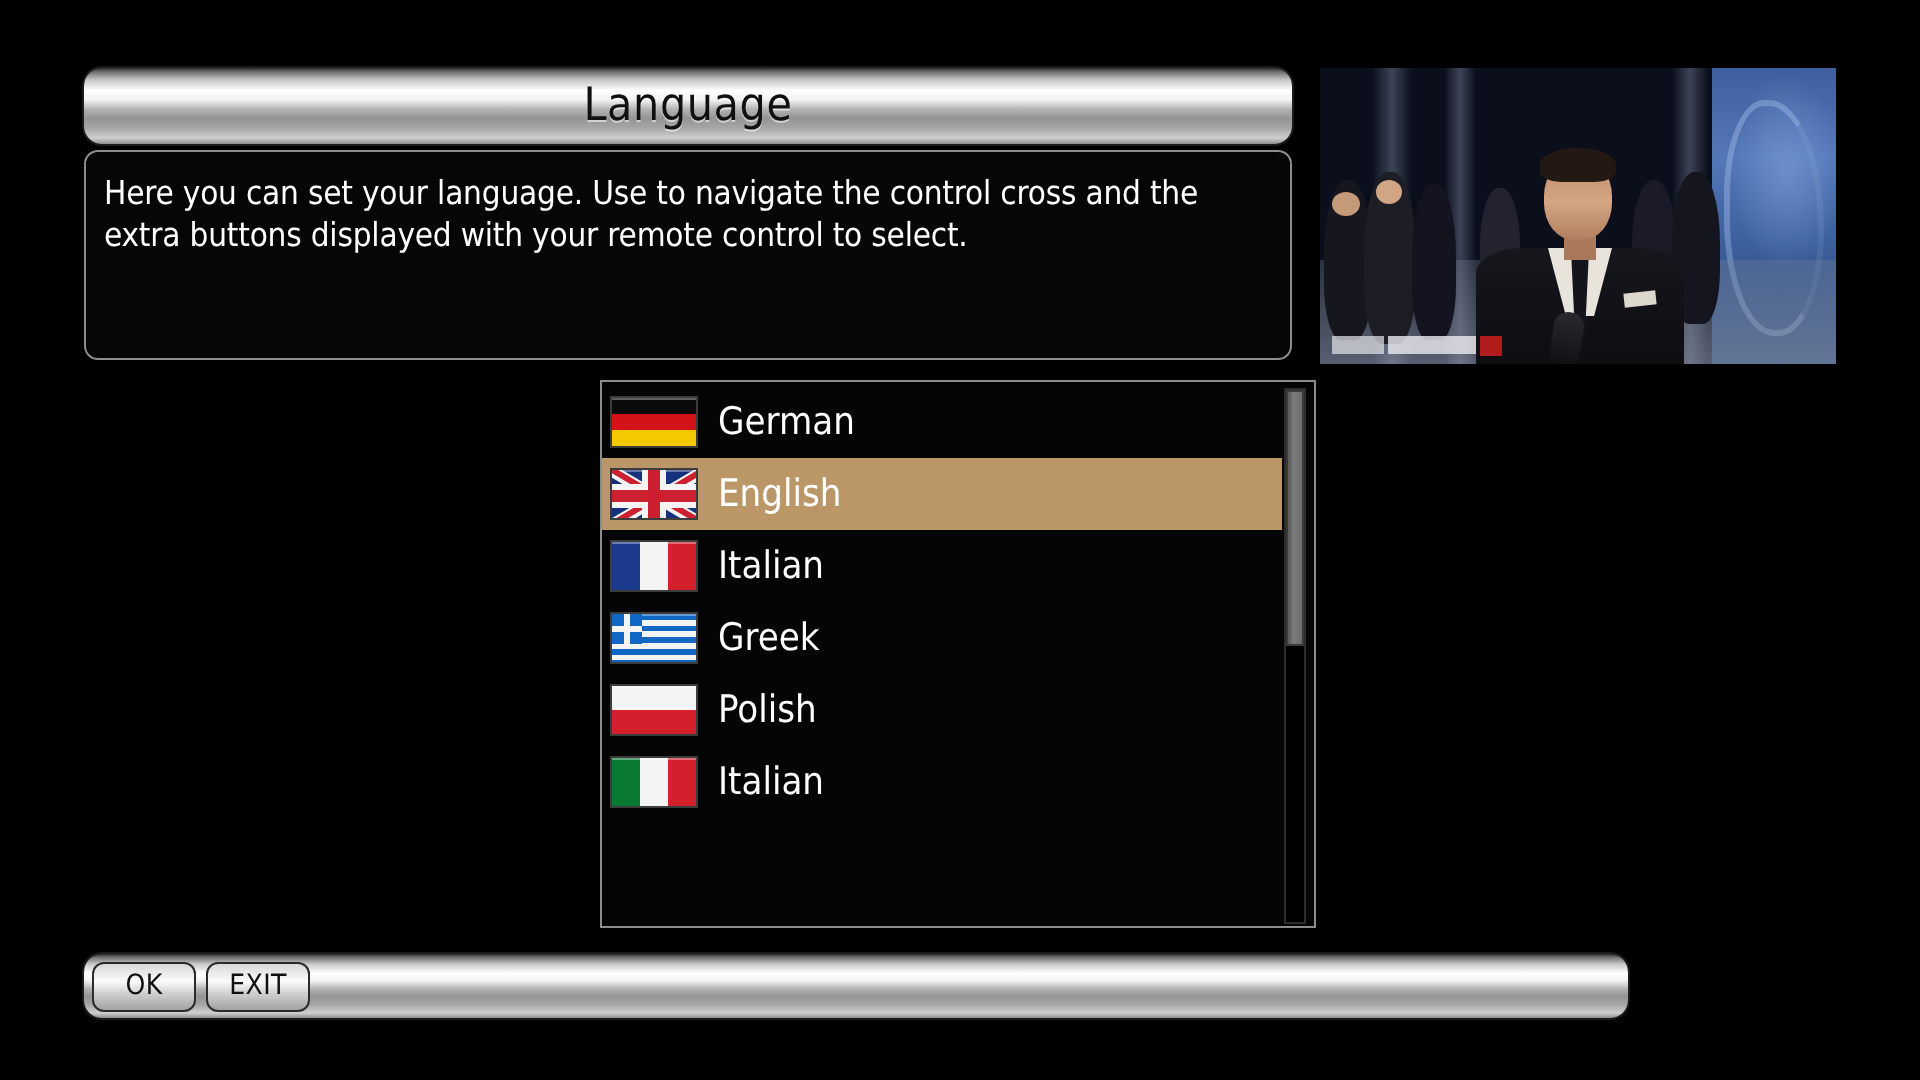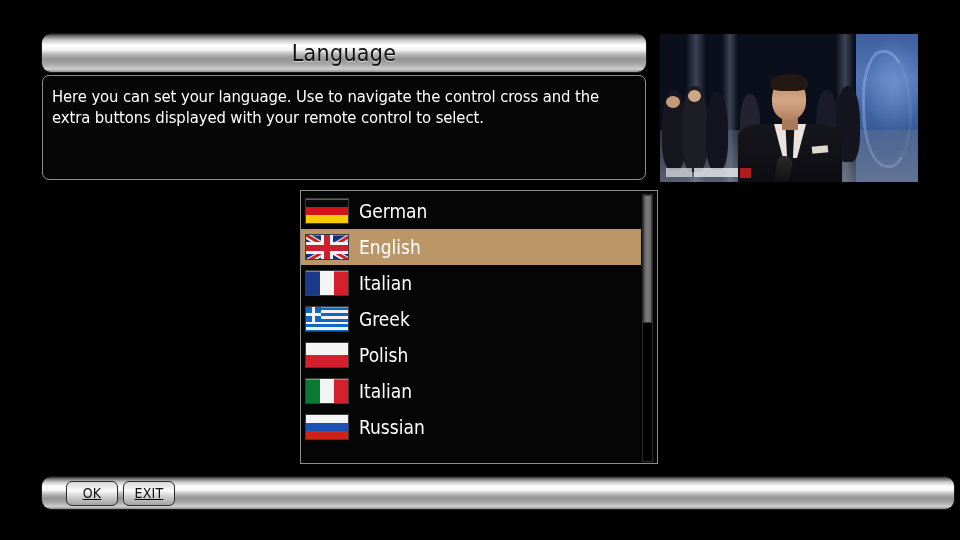--- a/index.html
+++ b/index.html
@@ -259,27 +259,26 @@
     height: 48%;
     background: linear-gradient(to right, #565656, #7b7b7b 40%, #6a6a6a);
     border: 1px solid #3a3a3a;
     box-sizing: border-box;
   }
 
   
   #footer-bar {
     position: absolute;
     left: 42px; top: 475px;
-    width: 912px; height: 32px;
+    width: 772px; height: 32px;
     display: flex;
     align-items: center;
-    padding-left: 24px;
+    padding-left: 4px;
     box-sizing: border-box;
     gap: 5px;
-    text-decoration: underline;
   }
   .foot-btn {
     height: 23px;
     min-width: 36px;
     padding: 0 7px;
     border: 1.5px solid #2b2b2b;
     border-radius: 6px;
     background: linear-gradient(to bottom, #d8d8d8 0%, #fbfbfb 38%, #d2d2d2 62%, #a3a3a3 100%);
     color: #111111;
     font-size: 14px;
@@ -378,24 +377,20 @@
       <div class="list-item">
         <span class="flag flag-pl"></span>
         <span class="li-label">Polish</span>
       </div>
 
       <div class="list-item">
         <span class="flag flag-it"></span>
         <span class="li-label">Italian</span>
       </div>
 
-      <div class="list-item">
-        <span class="flag flag-ru"></span>
-        <span class="li-label">Russian</span>
-      </div>
 
     </div>
 
     <div id="scrollbar-track">
       <div id="scrollbar-thumb" style="height: 48%; top: 0%;"></div>
     </div>
   </div>
 
   <div id="footer-bar" class="metal">
     <div class="foot-btn">OK</div>

